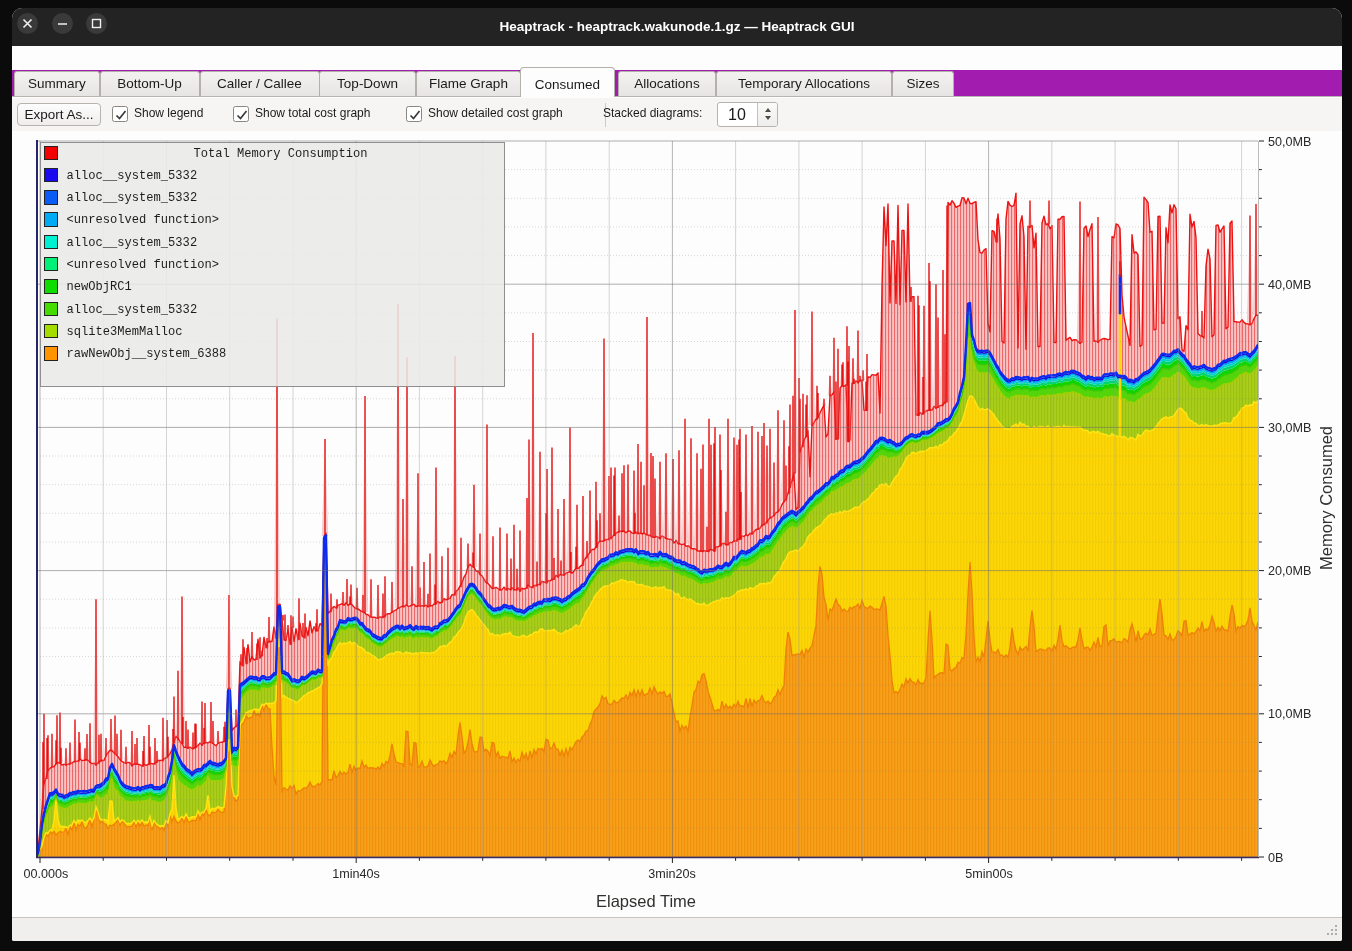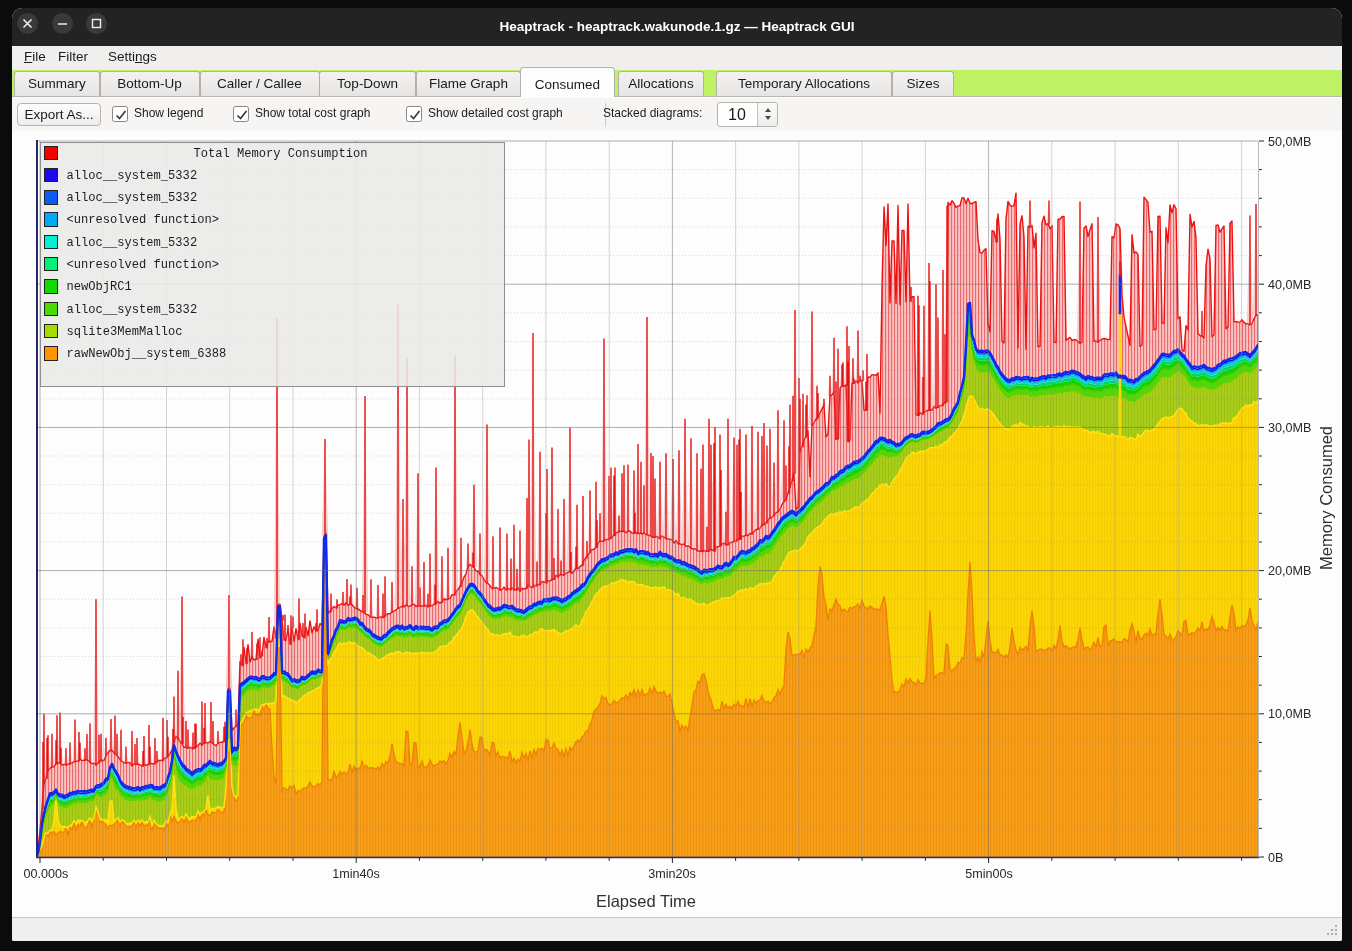--- a/index.html
+++ b/index.html
@@ -1,21 +1,21 @@
 <!DOCTYPE html>
 <html><head><meta charset="utf-8"><style>
 * { margin:0; padding:0; box-sizing:border-box; }
 html,body { width:1352px; height:951px; background:#0b0b0b; font-family:"Liberation Sans", sans-serif; overflow:hidden; }
 #win { position:absolute; left:12px; top:8px; width:1330px; height:933px; background:#fdfdfd; border-radius:10px 10px 2px 2px; overflow:hidden;padding-left:35px; }
 #titlebar { position:absolute; left:0; top:0; width:100%; height:38px; background:#232323; }
 .wbtn { position:absolute; top:5px; width:21px; height:21px; border-radius:50%; background:#3a3a3a; color:#efefef; }
 #title { position:absolute; left:0; right:0; top:0; height:38px; line-height:38px; text-align:center; color:#ffffff; font-size:13.5px; font-weight:bold; }
 #menubar { position:absolute; left:0; top:38px; width:100%; height:24px; background:#f0efed; color:#1a1a1a; font-size:13.5px; }
 .mitem { position:absolute; top:3px; }
-#tabrow { position:absolute; left:0; top:62px; width:100%; height:27px; background:#bef264; border-bottom:1px solid #b9b5b1; }
+#tabrow { position:absolute; left:0; top:62px; width:100%; height:27px; background:#a21caf; border-bottom:1px solid #b9b5b1; }
 .tab { position:absolute; top:1px; height:25px; background:linear-gradient(#f3f2f1,#e7e5e3); border:1px solid #b4b0ab; border-bottom:none; color:#1a1a1a; font-size:13.5px; text-align:center; line-height:24px; border-radius:3px 3px 0 0; }
 .tab.active { top:-3.5px; height:30.5px; background:#fdfdfd; line-height:33px; z-index:3; border-radius:4px 4px 0 0; }
 #toolbar { position:absolute; left:0; top:89.5px; width:100%; height:34px; background:#f6f5f3; }
 #exportbtn { position:absolute; left:5px; top:5px; width:84px; height:23px; border:1px solid #b7b3ae; border-radius:4px; background:linear-gradient(#fdfdfd,#efedec); font-size:13.5px; text-align:center; line-height:21px; color:#1a1a1a; }
 .cb { position:absolute; top:8px; width:16px; height:16px; background:#fff; border:1px solid #8a8681; border-radius:2.5px; }
 .cb svg { position:absolute; left:1px; top:1px; }
 .cblab { position:absolute; top:8px; font-size:12px; color:#1a1a1a; }
 #sep1 { position:absolute; left:593px; top:5px; width:1px; height:24px; background:#cccac6; }
 #spin { position:absolute; left:705px; top:4px; width:61px; height:25px; background:#ffffff; border:1px solid #b7b3ae; border-radius:3px; }
 #spin .val { position:absolute; left:0; top:0; width:38px; height:23px; line-height:23px; text-align:center; font-size:16px; color:#1a1a1a; }
@@ -36,33 +36,28 @@
     <div class="wbtn" style="left:5px;"><svg width="21" height="21">
           <path d="M6.5 6.5 L14.5 14.5 M14.5 6.5 L6.5 14.5" stroke="#f0f0f0" stroke-width="1.6"></path>
         </svg></div>
     <div class="wbtn" style="left:39.5px;"><svg width="21" height="21">
           <path d="M6 11 L15 11" stroke="#f0f0f0" stroke-width="1.6"></path>
         </svg></div>
     <div class="wbtn" style="left:73.5px;"><svg width="21" height="21">
           <rect x="6.5" y="6.5" width="8" height="8" fill="none" stroke="#f0f0f0" stroke-width="1.4"></rect>
         </svg></div>
   </div>
-  <div id="menubar">
-    <span class="mitem" style="left:12px;"><u>F</u>ile</span>
-    <span class="mitem" style="left:46px;">Filter</span>
-    <span class="mitem" style="left:96px;">Setti<u>n</u>gs</span>
-  </div>
   <div id="tabrow">
     <div class="tab" style="left:2px; width:86px;">Summary</div>
     <div class="tab" style="left:87.5px; width:100px;">Bottom-Up</div>
     <div class="tab" style="left:187.5px; width:120px;">Caller / Callee</div>
     <div class="tab" style="left:307px; width:97px;">Top-Down</div>
     <div class="tab" style="left:404px; width:105px;">Flame Graph</div>
     <div class="tab active" style="left:508px; width:95px;">Consumed</div>
-    <div class="tab" style="left:606px; width:86px;">Allocations</div>
+    <div class="tab" style="left:606px; width:98px;">Allocations</div>
     <div class="tab" style="left:704px; width:176px;">Temporary Allocations</div>
     <div class="tab" style="left:880px; width:62px;">Sizes</div>
   </div>
   <div id="toolbar">
     <div id="exportbtn">Export As...</div>
     <div class="cb" style="left:100px;">
         <svg width="14" height="14">
           <path d="M2.5 7.5 L5.5 10.5 L11.5 3" stroke="#3a3a3a" stroke-width="1.7" fill="none"></path>
         </svg>
       </div>

